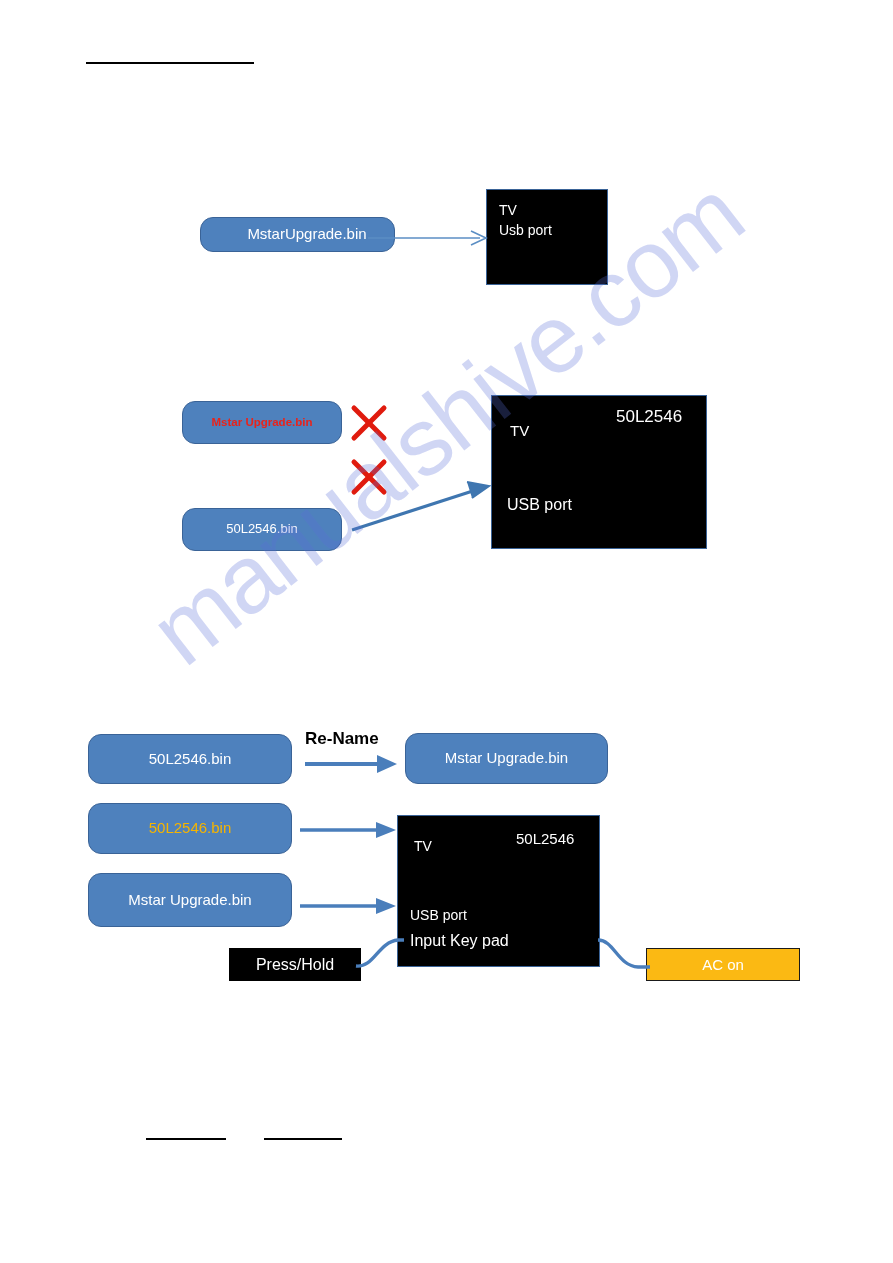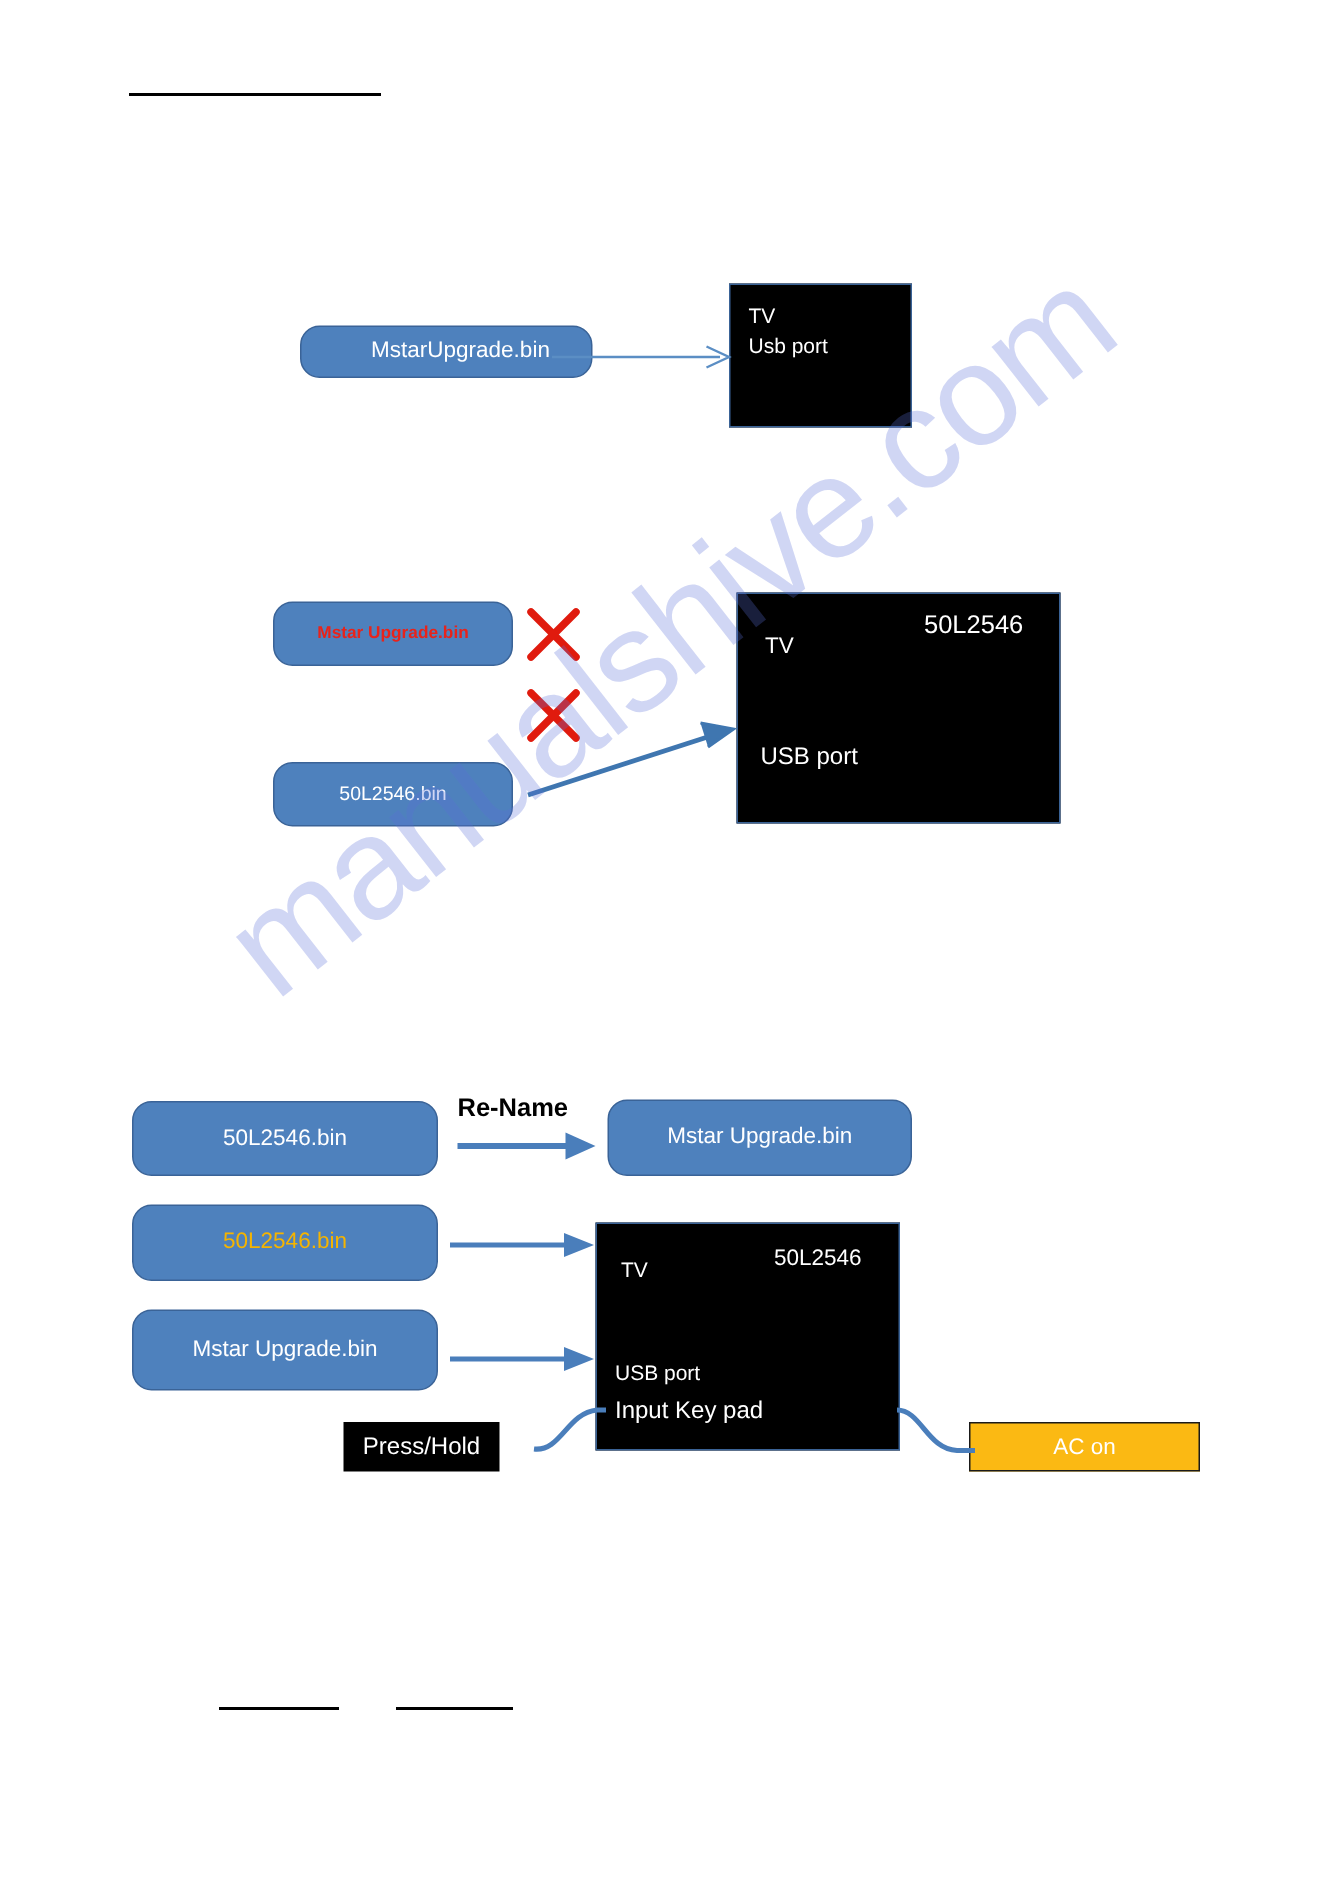--- a/index.html
+++ b/index.html
@@ -211,21 +211,21 @@
     <span class="lbl" style="left:16px; top:22px; font-size:14px;">TV</span>
     <span class="lbl" style="left:118px; top:14px; font-size:15px;">50L2546</span>
     <span class="lbl" style="left:12px; top:91px; font-size:14px;">USB port</span>
     <span class="lbl" style="left:12px; top:116px; font-size:16px;">Input Key pad</span>
   </div>
 
   <svg class="arrow-svg" style="left:352px; top:918px;" width="60" height="62" viewBox="0 0 60 62">
     <path d="M4,48 C22,50 26,24 46,22 L52,22" fill="none" stroke="#4a7ebb" stroke-width="3.4"></path>
   </svg>
 
-  <div class="shape blackbox" style="left:229px; top:948px; width:104px; height:33px;">
+  <div class="shape blackbox" style="left:229px; top:948px; width:132px; height:33px;">
     <span>Press/Hold</span>
   </div>
 
   <svg class="arrow-svg" style="left:594px; top:918px;" width="60" height="62" viewBox="0 0 60 62">
     <path d="M4,22 C20,22 24,48 44,49 L56,49" fill="none" stroke="#4a7ebb" stroke-width="3.4"></path>
   </svg>
 
   <div class="shape yellowbox" style="left:646px; top:948px; width:154px; height:33px;">
     <span>AC on</span>
   </div>

